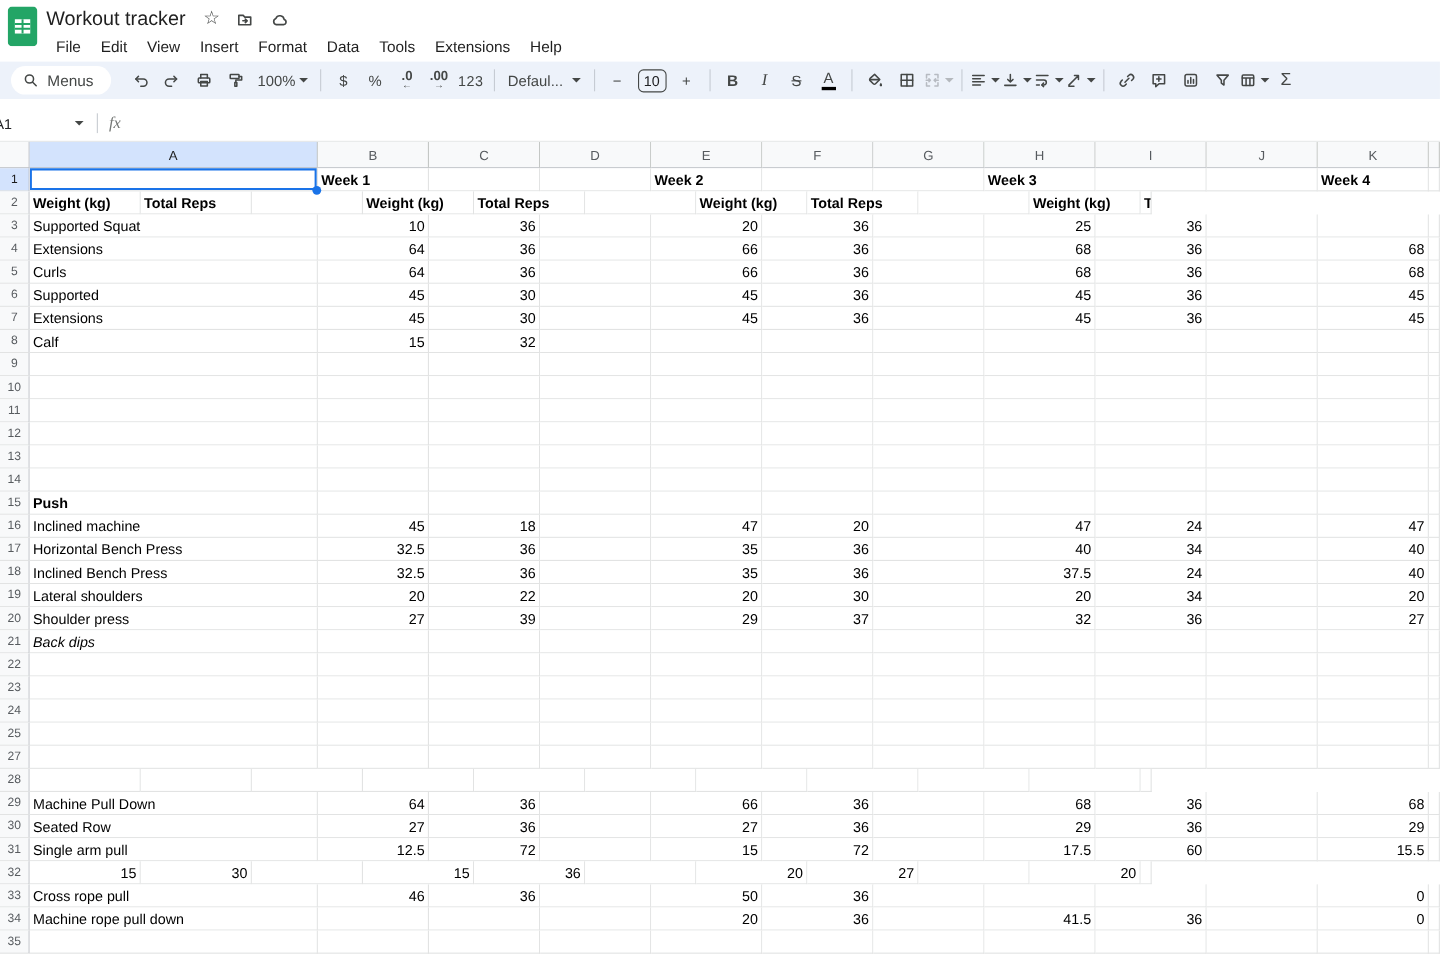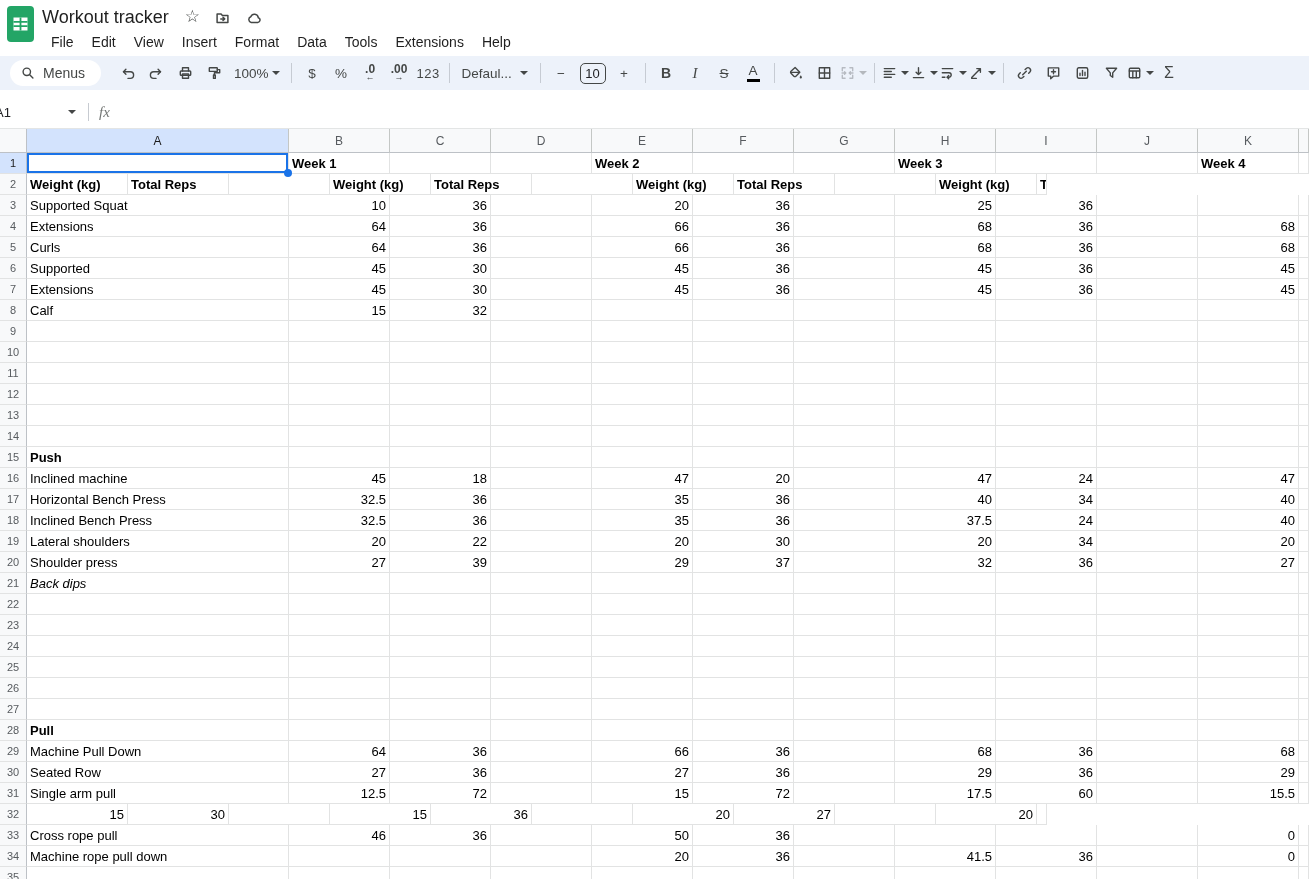--- a/index.html
+++ b/index.html
@@ -690,52 +690,36 @@
         <div class="cell" style="width: 101px;"></div>
         <div class="cell" style="width: 101px;"></div>
         <div class="cell" style="width: 101px;"></div>
         <div class="cell" style="width: 101px;"></div>
         <div class="cell" style="width: 101px;"></div>
         <div class="cell" style="width: 101px;"></div>
         <div class="cell" style="width: 101px;"></div>
         <div class="cell" style="width: 10px;"></div>
       </div>
       <div class="grow">
-        <div class="rhead">26</div>
-        <div class="cell" style="width: 262px;"></div>
-        <div class="cell" style="width: 101px;"></div>
-        <div class="cell" style="width: 101px;"></div>
-        <div class="cell" style="width: 101px;"></div>
-        <div class="cell" style="width: 101px;"></div>
-        <div class="cell" style="width: 101px;"></div>
-        <div class="cell" style="width: 101px;"></div>
-        <div class="cell" style="width: 101px;"></div>
-        <div class="cell" style="width: 101px;"></div>
-        <div class="cell" style="width: 101px;"></div>
-        <div class="cell" style="width: 101px;"></div>
-        <div class="cell" style="width: 10px;"></div>
-      </div>
-      <div class="grow">
         <div class="rhead">27</div>
         <div class="cell" style="width: 262px;"></div>
         <div class="cell" style="width: 101px;"></div>
         <div class="cell" style="width: 101px;"></div>
         <div class="cell" style="width: 101px;"></div>
         <div class="cell" style="width: 101px;"></div>
         <div class="cell" style="width: 101px;"></div>
         <div class="cell" style="width: 101px;"></div>
         <div class="cell" style="width: 101px;"></div>
         <div class="cell" style="width: 101px;"></div>
         <div class="cell" style="width: 101px;"></div>
         <div class="cell" style="width: 101px;"></div>
         <div class="cell" style="width: 10px;"></div>
       </div>
       <div class="grow">
         <div class="rhead">28</div>
-        <div class="cell b" style="width: 262px;">Pull</div>
         <div class="cell b" style="width: 101px;"></div>
         <div class="cell b" style="width: 101px;"></div>
         <div class="cell b" style="width: 101px;"></div>
         <div class="cell b" style="width: 101px;"></div>
         <div class="cell b" style="width: 101px;"></div>
         <div class="cell b" style="width: 101px;"></div>
         <div class="cell b" style="width: 101px;"></div>
         <div class="cell b" style="width: 101px;"></div>
         <div class="cell b" style="width: 101px;"></div>
         <div class="cell b" style="width: 101px;"></div>

